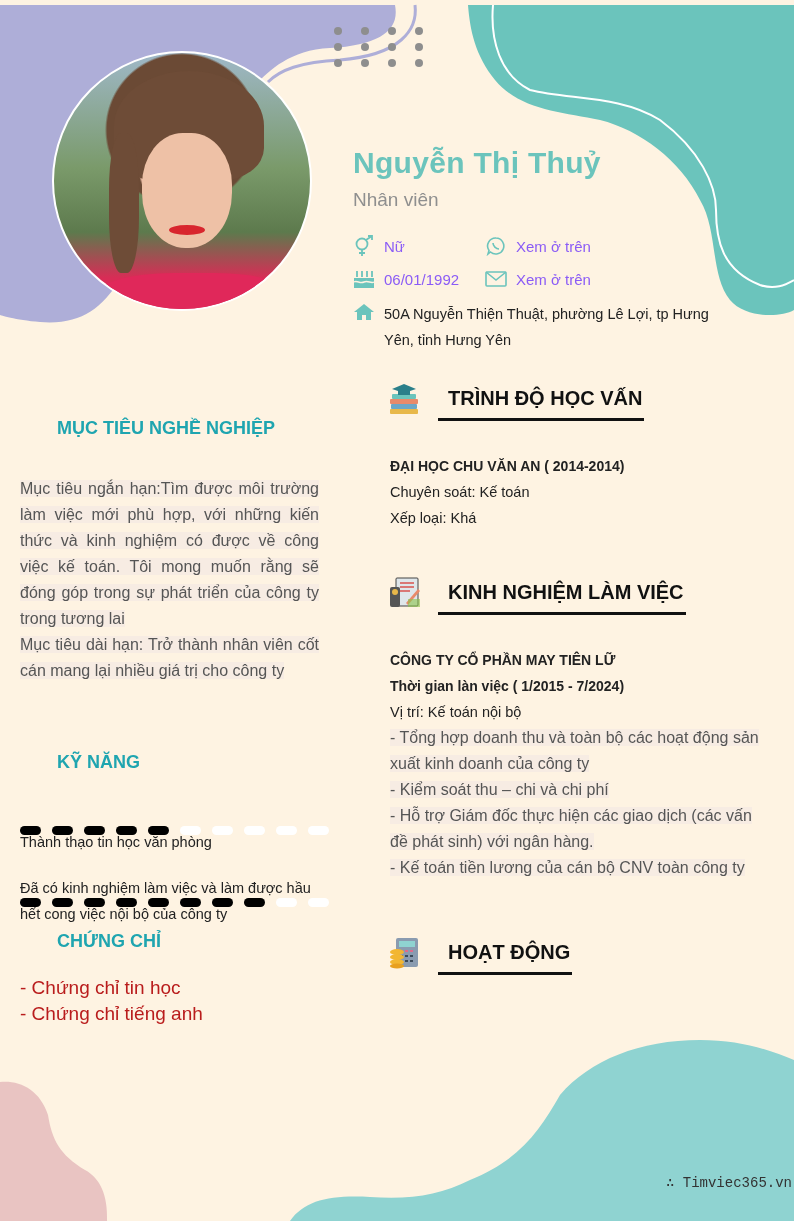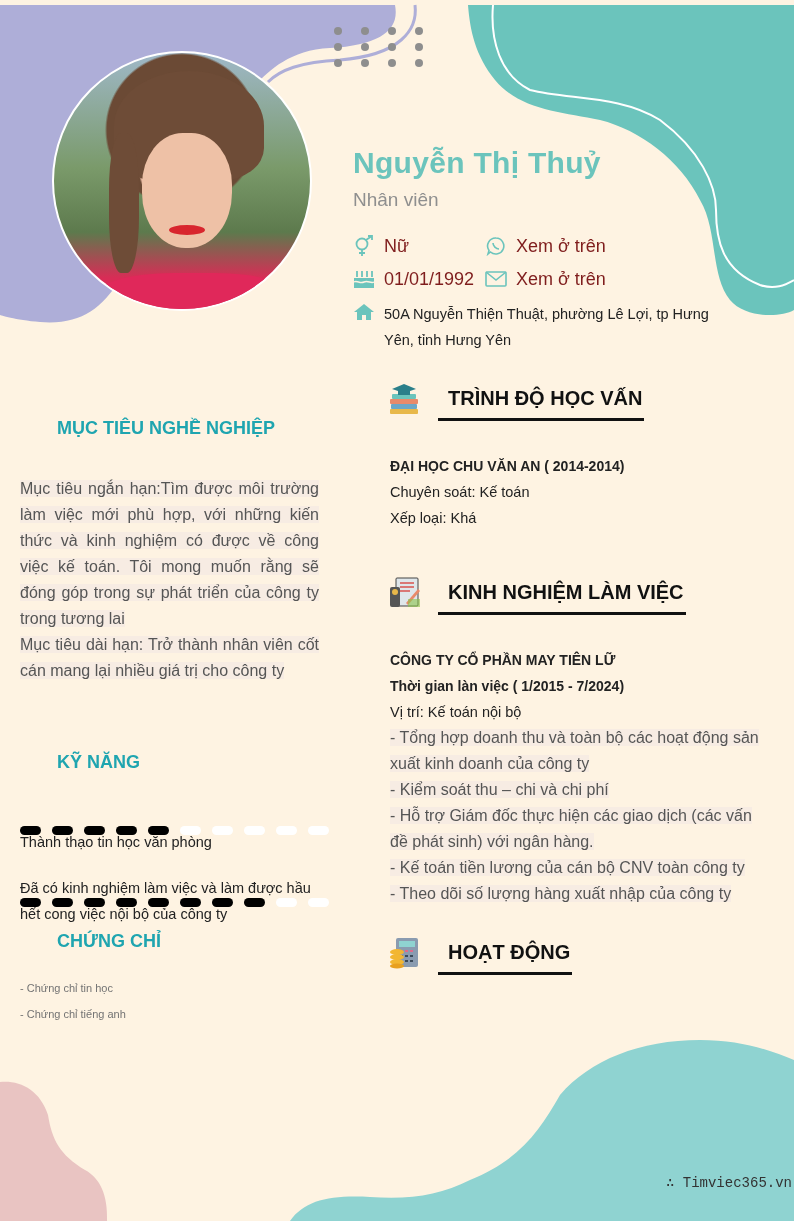--- a/index.html
+++ b/index.html
@@ -18,33 +18,33 @@
                   linear-gradient(180deg, #9fb8c8 0%, #7a9a6a 45%, #5d7a4d 70%, #d92c56 88%, #d92c56 100%);
     }
     .avatar .face { position:absolute; left:88px; top:80px; width:90px; height:115px; border-radius:45% 45% 48% 48%; background:#eec1a6; }
     .avatar .hair { position:absolute; left:60px; top:18px; width:150px; height:110px; border-radius:50% 50% 30% 30%; background:#6e4c37; }
     .avatar .hair2 { position:absolute; left:55px; top:80px; width:30px; height:140px; border-radius:40%; background:#6e4c37; }
     .avatar .lips { position:absolute; left:115px; top:172px; width:36px; height:10px; border-radius:50%; background:#d8262e; }
     .avatar .shirt { position:absolute; left:40px; top:220px; width:200px; height:60px; background:#e0285a; border-radius:40% 40% 0 0; }
 
     .name { position:absolute; left:353px; top:146px; font-size:30px; font-weight:bold; color:#6bc4bc; letter-spacing:0.3px; }
     .role { position:absolute; left:353px; top:189px; font-size:19px; color:#8f8f8f;text-align:center; }
-    .info-row { position:absolute; display:flex; align-items:center; font-size:18px; color:#7f1d1d; }
+    .info-row { position:absolute; display:flex; align-items:center; font-size:15px; color:#8b5cf6; }
     .info-row .ic { width:22px; height:22px; margin-right:9px; display:inline-flex; align-items:center; justify-content:center; color:#6bc4bc; }
     .addr { position:absolute; left:384px; top:301px; width:340px; font-size:14.5px; line-height:26px; color:#222; }
 
     .sec-title-left { position:absolute; left:57px; font-size:18px; font-weight:bold; color:#1fa5b0; }
     .objective { position:absolute; left:20px; top:476px; width:299px; font-size:16px; line-height:26px; color:#555; text-align:justify; }
     .objective span { background:#f7ece3; }
     .skill-label { position:absolute; left:20px; width:310px; font-size:14.5px; line-height:26px; color:#222;margin-top:30px; }
     .dots { position:absolute; left:20px; display:flex; gap:11px; }
     .dot { width:21px; height:9px; border-radius:5px; }
     .dot.on { background:#000; }
     .dot.off { background:#fff; }
-    .certs { position:absolute; left:20px; top:975px; font-size:11px; line-height:26px; color:#737373; }
+    .certs { position:absolute; left:20px; top:975px; font-size:19px; line-height:26px; color:#b91c1c; }
 
     .sec-head { position:absolute; left:388px; display:flex; align-items:center; }
     .sec-head .icon { width:34px; height:32px; }
     .sec-head .ttl { margin-left:16px; font-size:20px; font-weight:bold; color:#111; padding-bottom:8px; border-bottom:3px solid #111; padding-left:10px; padding-right:2px; margin-top:10px; }
     .edu { position:absolute; left:390px; top:453px; font-size:14.5px; line-height:26px; color:#222; }
     .bold { font-weight:bold; font-size:14px; }
     .exp { position:absolute; left:390px; top:647px; width:380px; font-size:14.5px; line-height:26px; color:#222; }
     .exp .task { font-size:16px; color:#555; }
     .exp .task span { background:#f7ece3; }
     .brand { position:absolute; right:2px; top:1174px; font-family:"Liberation Mono", monospace; font-size:14px; color:#333; }
@@ -114,21 +114,21 @@
     <span>Xem ở trên</span>
   </div>
   <div class="info-row" style="left:353px; top:268px;">
     <span class="ic">
       <svg width="22" height="20" viewBox="0 0 22 20">
           <path d="M4 2 L4 8 M9 2 L9 8 M14 2 L14 8 M19 2 L19 8" stroke="#6bc4bc" stroke-width="1.8"></path>
           <path d="M1 9 L21 9 L21 19 L1 19 Z" fill="#6bc4bc"></path>
           <path d="M1 13 C4 11 7 15 11 13 C15 11 18 15 21 13" stroke="#fef3e2" stroke-width="1.4" fill="none"></path>
         </svg>
     </span>
-    <span>01/01/1992</span>
+    <span>06/01/1992</span>
   </div>
   <div class="info-row" style="left:485px; top:268px;">
     <span class="ic">
       <svg width="22" height="16" viewBox="0 0 22 16">
           <rect x="1" y="1" width="20" height="14" rx="1" stroke="#6bc4bc" stroke-width="1.6" fill="none"></rect>
           <path d="M1 1 L11 9 L21 1" stroke="#6bc4bc" stroke-width="1.6" fill="none"></path>
         </svg>
     </span>
     <span>Xem ở trên</span>
   </div>
@@ -214,21 +214,20 @@
     <span class="ttl">KINH NGHIỆM LÀM VIỆC</span>
   </div>
   <div class="exp">
     <div class="bold">CÔNG TY CỔ PHẦN MAY TIÊN LỮ</div>
     <div class="bold">Thời gian làn việc ( 1/2015 - 7/2024)</div>
     <div>Vị trí: Kế toán nội bộ</div>
     <div class="task"><span>- Tổng hợp doanh thu và toàn bộ các hoạt động sản xuất kinh doanh của công ty</span></div>
     <div class="task"><span>-  Kiểm soát thu – chi và chi phí</span></div>
     <div class="task"><span>- Hỗ trợ Giám đốc thực hiện các giao dịch (các vấn đề phát sinh) với ngân hàng.</span></div>
     <div class="task"><span>- Kế toán tiền lương của cán bộ CNV toàn công ty</span></div>
-    <div class="task"><span>- Theo dõi số lượng hàng xuất nhập của công ty</span></div>
   </div>
 
   <div class="sec-head" style="top:931px;">
     <span class="icon">
       <svg width="34" height="32" viewBox="0 0 34 32">
         <rect x="8" y="1" width="22" height="29" rx="2" fill="#8a9bb0"></rect>
         <rect x="11" y="4" width="16" height="6" fill="#8fd3d1"></rect>
         <g fill="#e06a8a">
             <rect x="12" y="13" width="3" height="2"></rect>
             <rect x="17" y="13" width="3" height="2"></rect>

